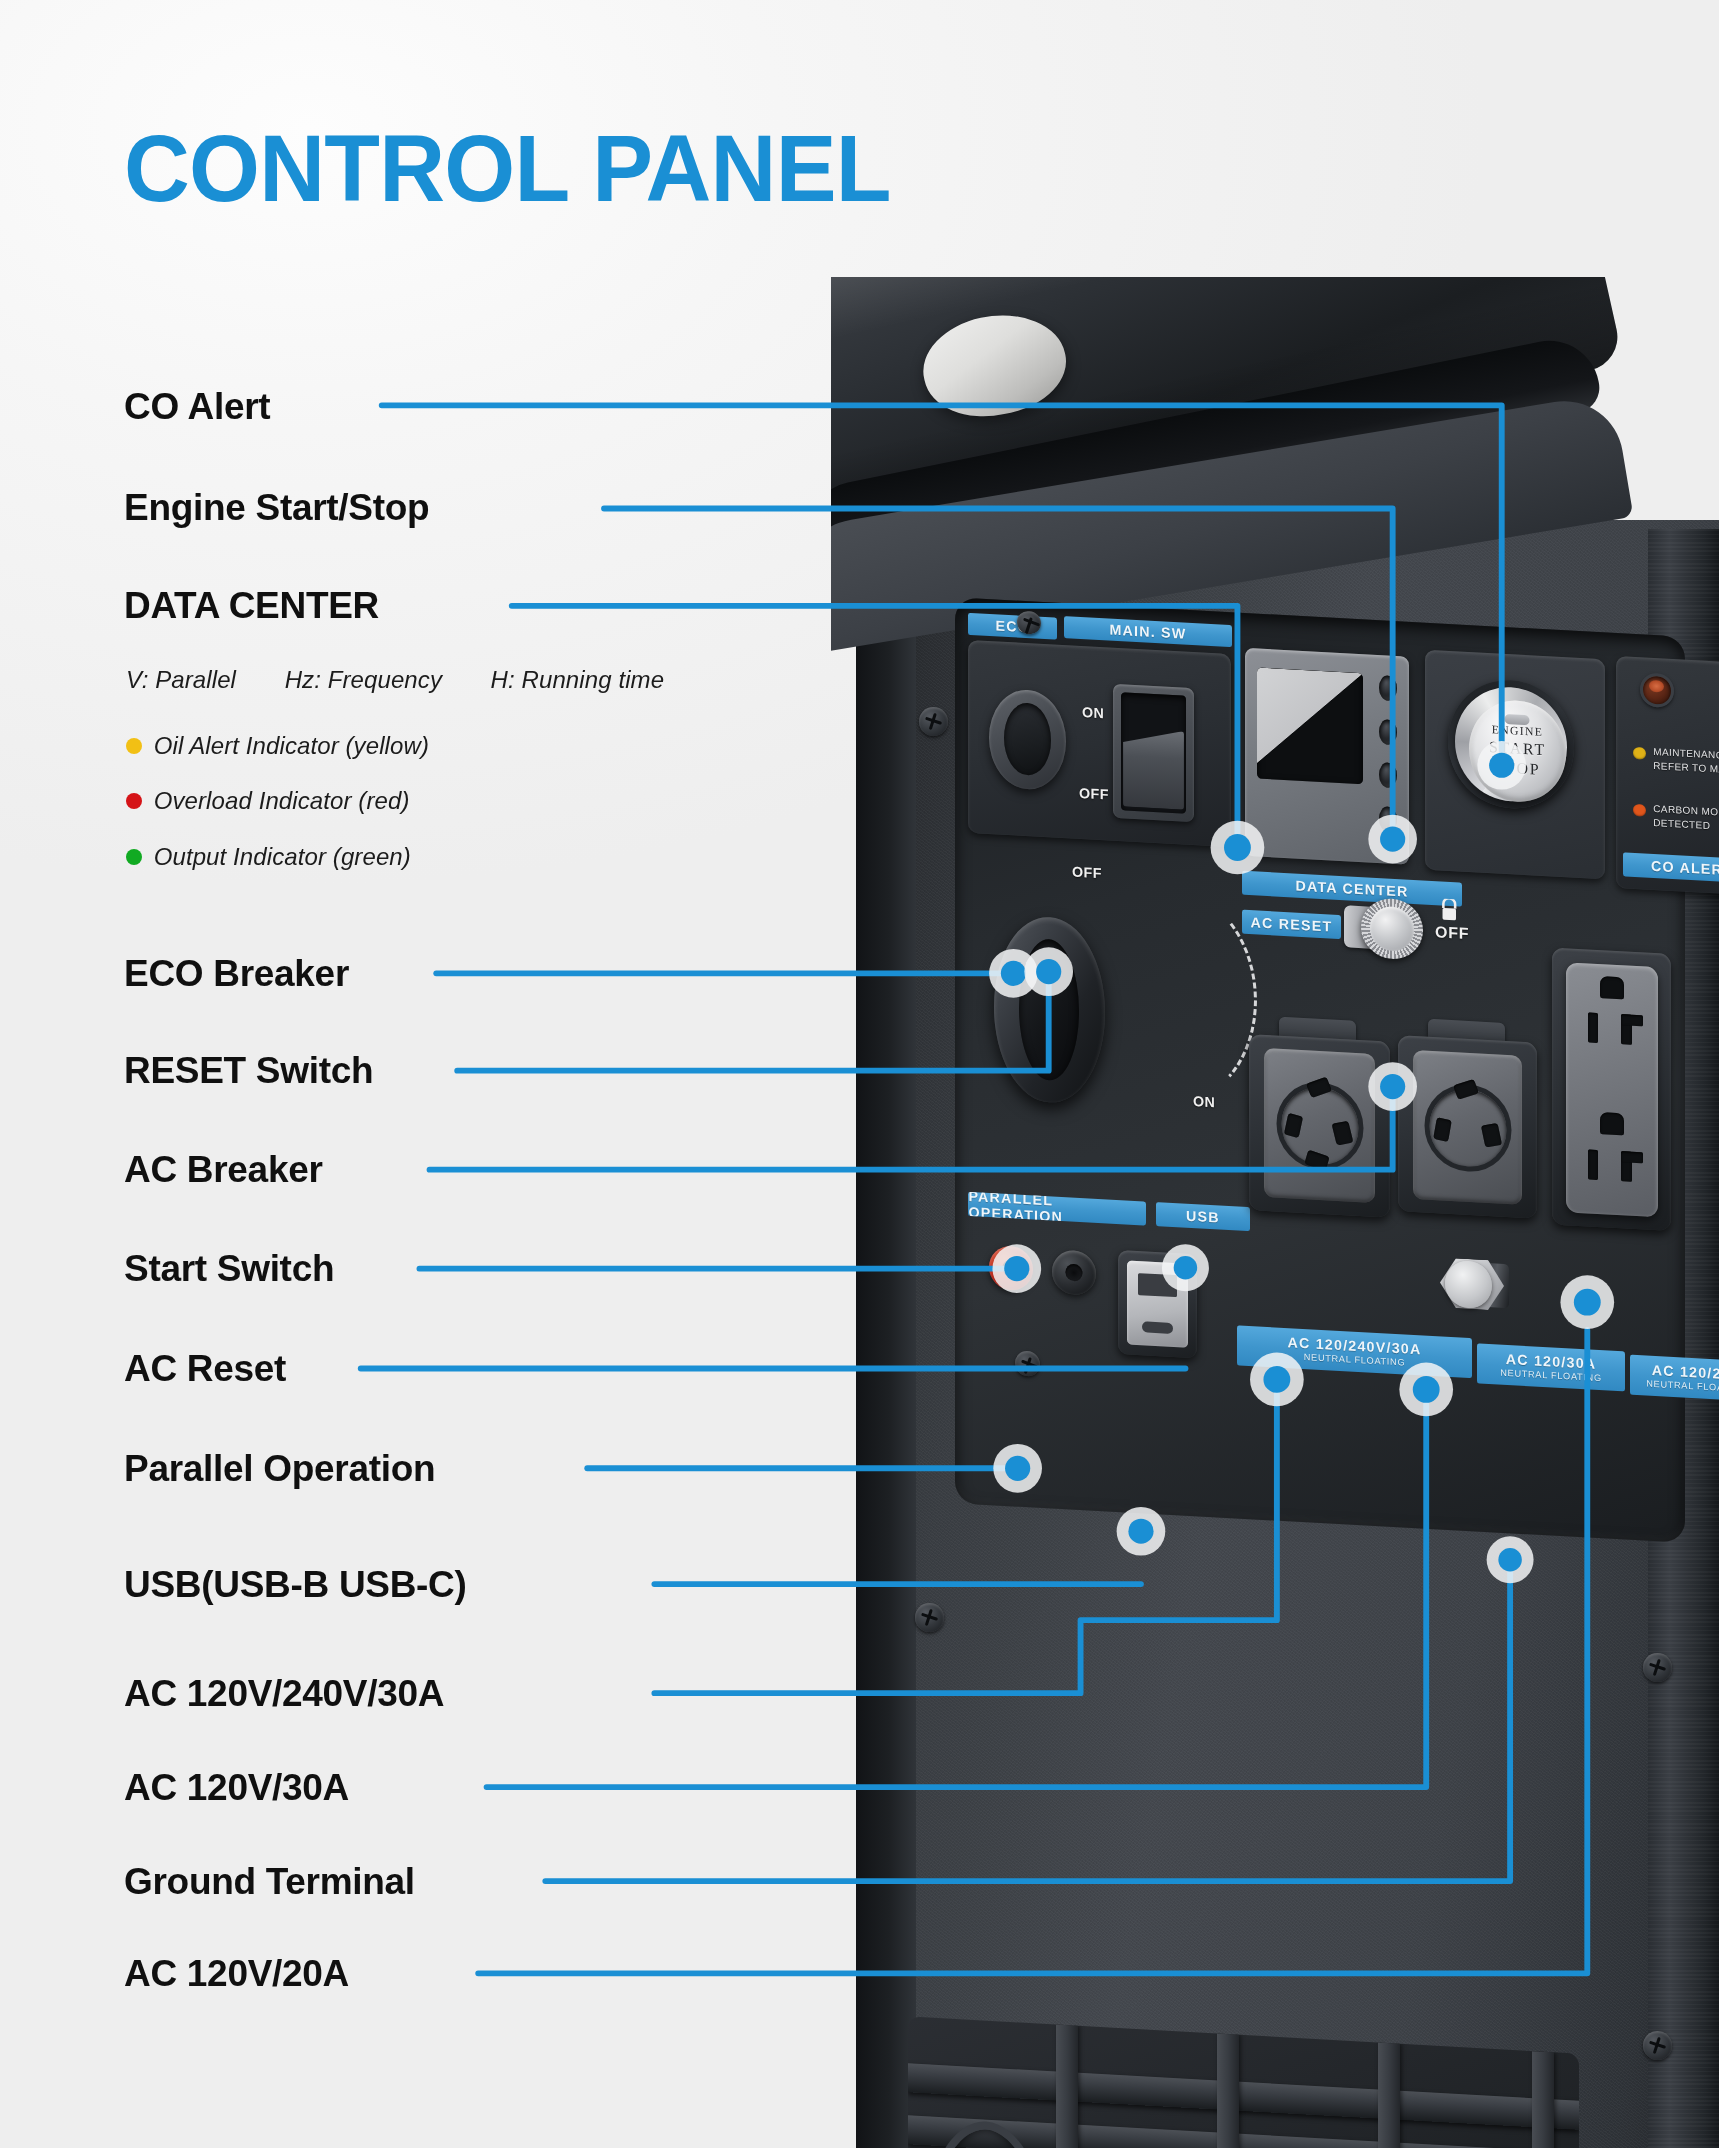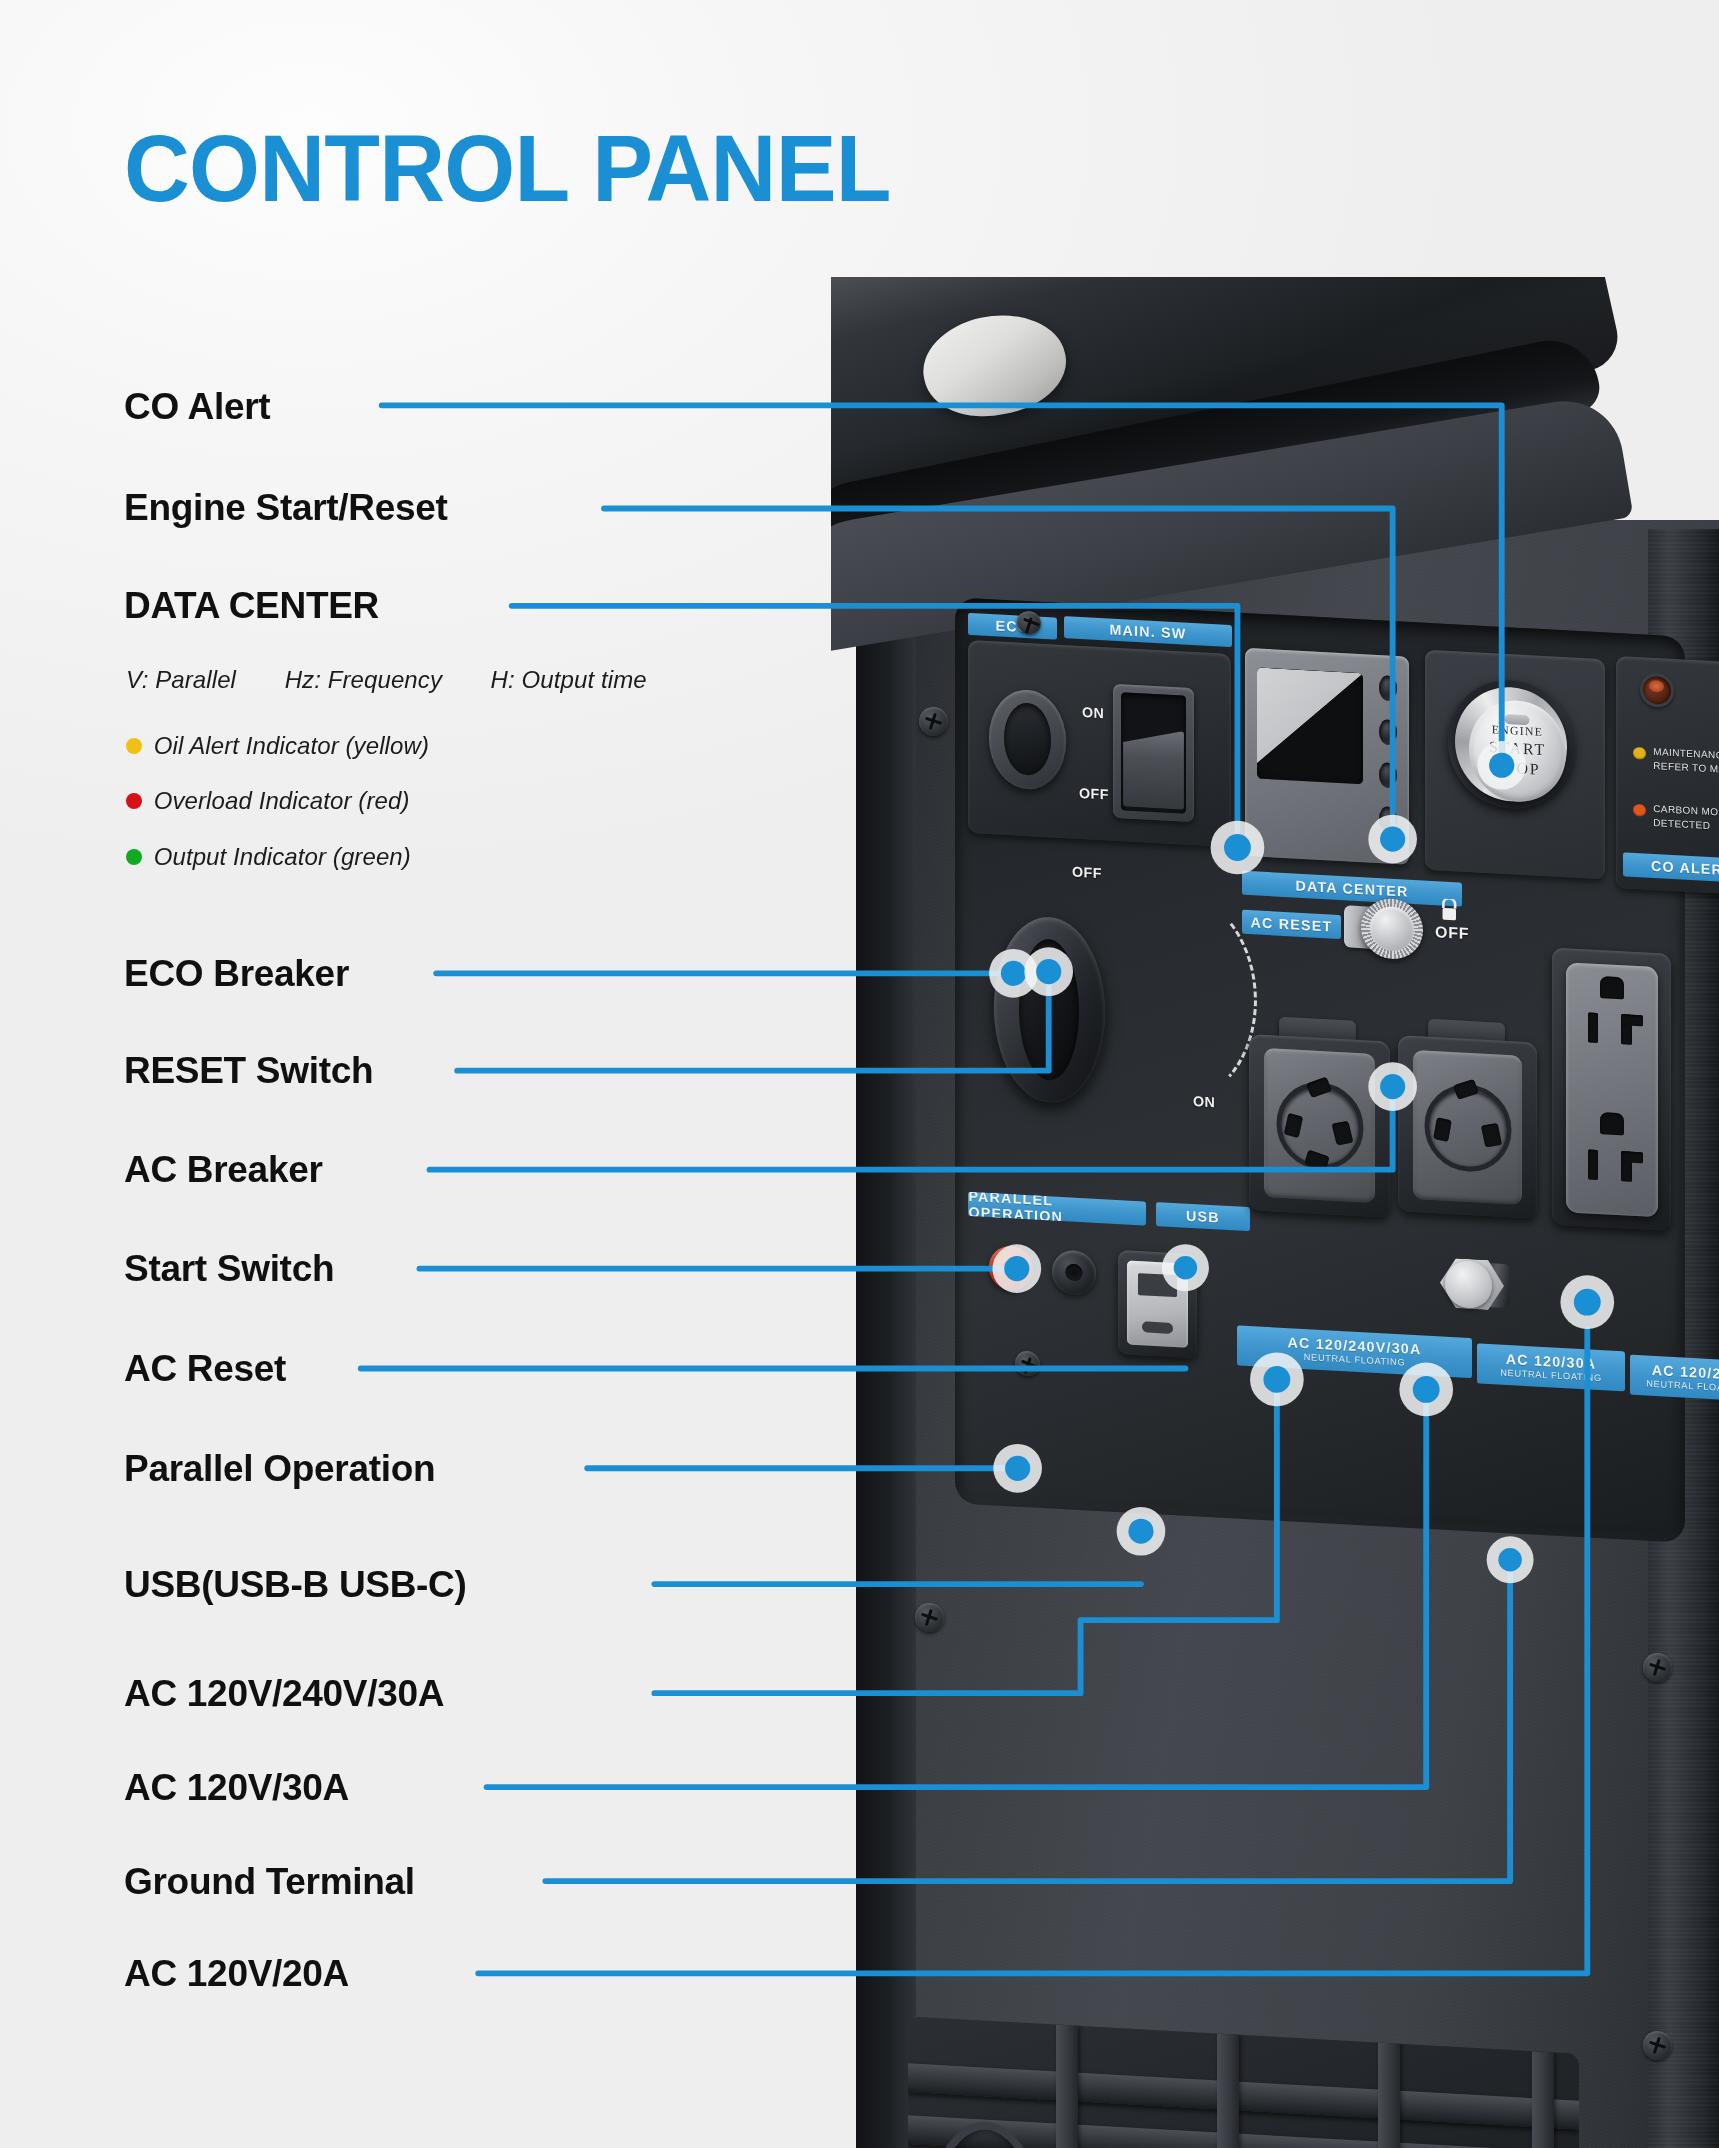--- a/index.html
+++ b/index.html
@@ -510,29 +510,29 @@
   }
 </style>
 </head>
 <body>
 
 <div id="root">
 
   <div class="title">CONTROL PANEL</div>
 
   <div class="label" style="top:388px">CO Alert</div>
-  <div class="label" style="top:489px">Engine Start/Reset</div>
+  <div class="label" style="top:489px">Engine Start/Stop</div>
   <div class="label" style="top:587px">DATA CENTER</div>
 
   <div class="sub-line" style="top:666px">
     <span>V: Parallel</span>
     <span style="display:inline-block;width:35px"></span>
     <span>Hz: Frequency</span>
     <span style="display:inline-block;width:35px"></span>
-    <span>H: Output time</span>
+    <span>H: Running time</span>
   </div>
 
   <div class="bullet-row" style="top:732px">
     <span class="bullet-dot" style="background:#f2c014"></span>
     <span class="bullet-text">Oil Alert Indicator (yellow)</span>
   </div>
   <div class="bullet-row" style="top:787px">
     <span class="bullet-dot" style="background:#d51317"></span>
     <span class="bullet-text">Overload Indicator (red)</span>
   </div>

